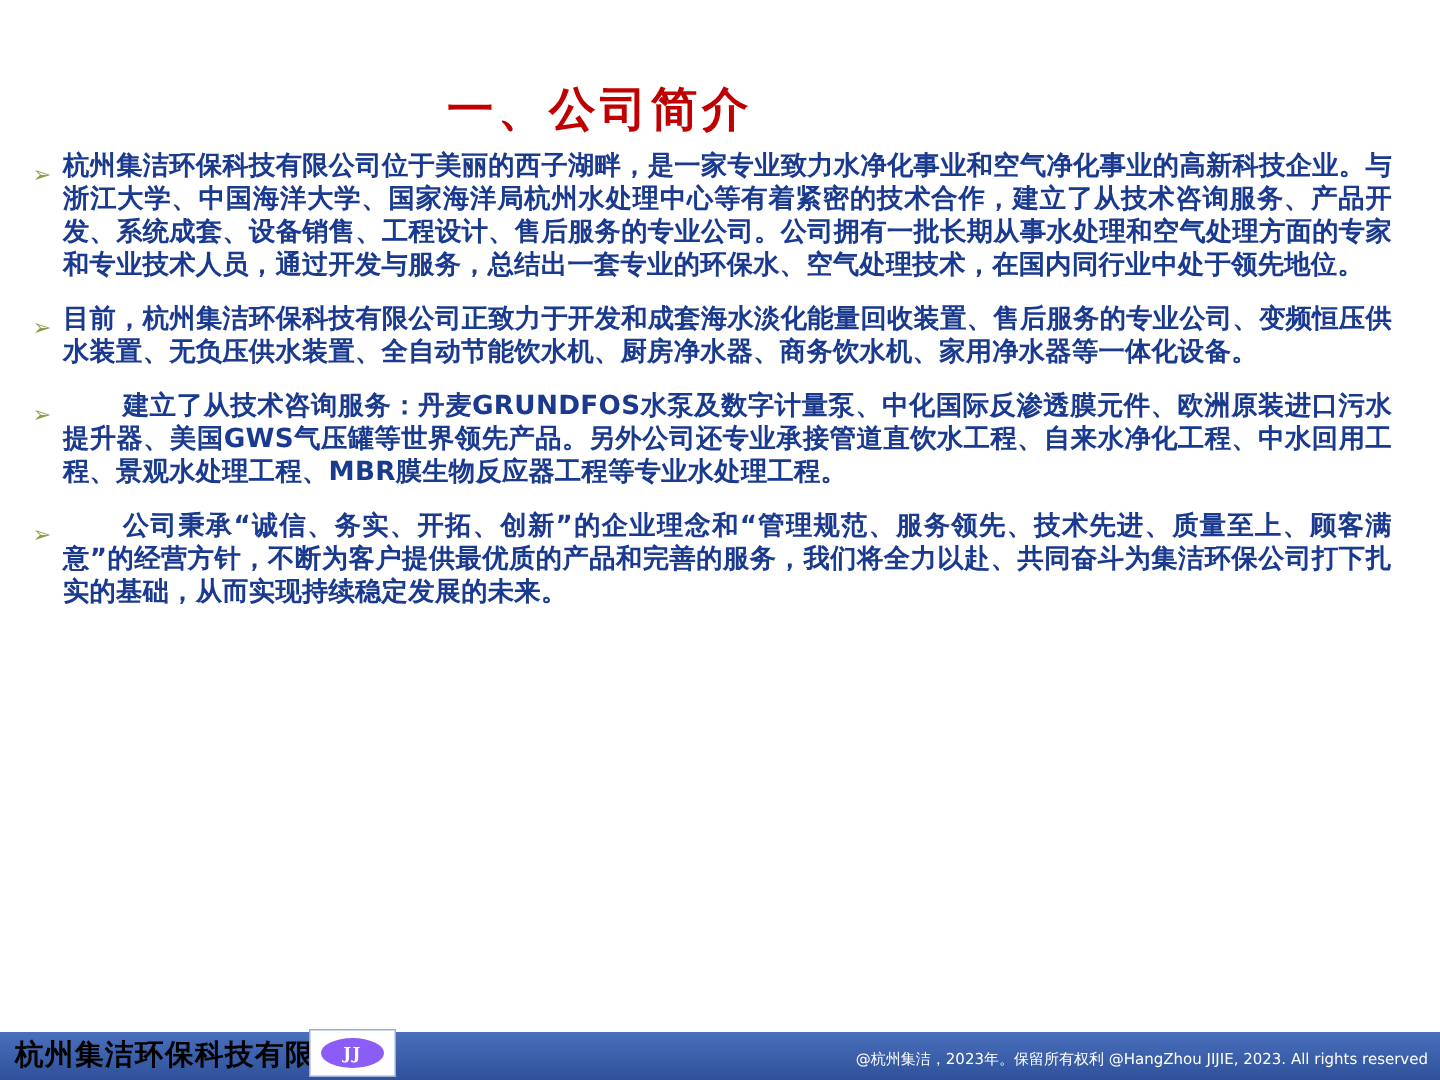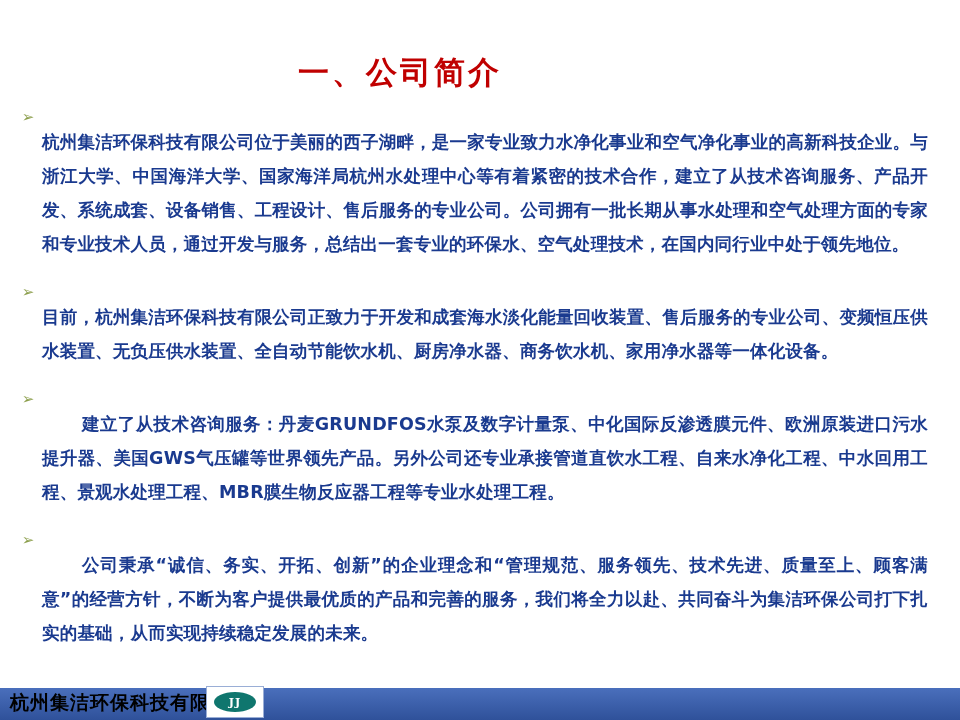--- a/index.html
+++ b/index.html
@@ -49,26 +49,25 @@
     color: #8b9e4b;
     font-size: 15px;
     line-height: 30px;
     text-align: center;
     padding-top: 2px;
   }
   .bullet-text {
     flex: 1 1 auto;
     color: #1a3a8f;
     font-size: 17.5px;
-    line-height: 34px;
+    line-height: 22px;
     font-weight: bold;
     text-align: justify;
     font-family: "DejaVu Sans", "Liberation Sans", sans-serif;
     letter-spacing: 0.2px;
-    margin-top: 25px;
   }
   .indent {
     text-indent: 40px;
   }
   .footer {
     position: absolute;
     left: 0;
     bottom: 0;
     width: 960px;
     height: 36px;
@@ -103,21 +102,21 @@
     border: 1px solid #9aaed6;
     z-index: 4;
     display: flex;
     align-items: center;
     justify-content: center;
   }
   .footer-logo-inner {
     width: 42px;
     height: 20px;
     border-radius: 50%;
-    background: #0f766e;
+    background: #8b5cf6;
     display: flex;
     align-items: center;
     justify-content: center;
     color: #ffffff;
     font-size: 11px;
     font-weight: bold;
     letter-spacing: 1px;
     font-family: "DejaVu Serif", serif;
   }
   .footer-right {
@@ -160,15 +159,16 @@
     </div>
 
   </div>
 
   <div class="footer">
     <div class="footer-bar"></div>
     <div class="footer-left">杭州集洁环保科技有限公司</div>
     <div class="footer-logo">
       <div class="footer-logo-inner">JJ</div>
     </div>
+    <div class="footer-right">@杭州集洁，2023年。保留所有权利  @HangZhou JIJIE, 2023. All rights reserved</div>
   </div>
 
 </div>
 
 </body></html>

